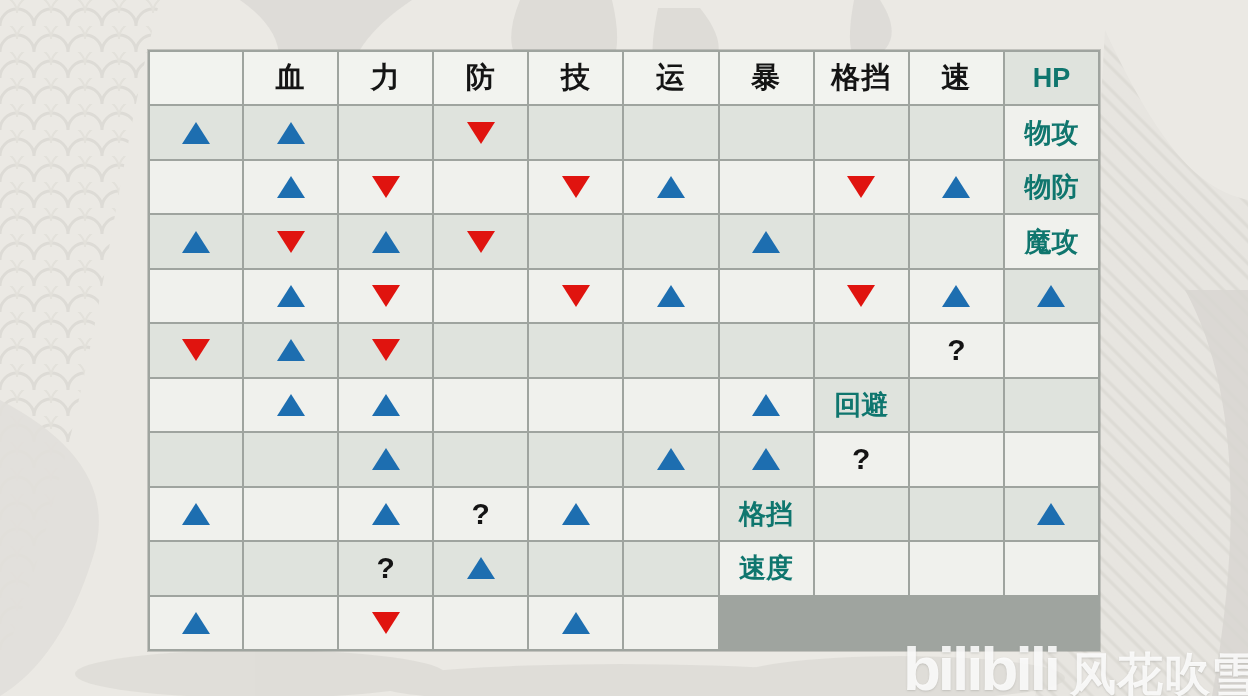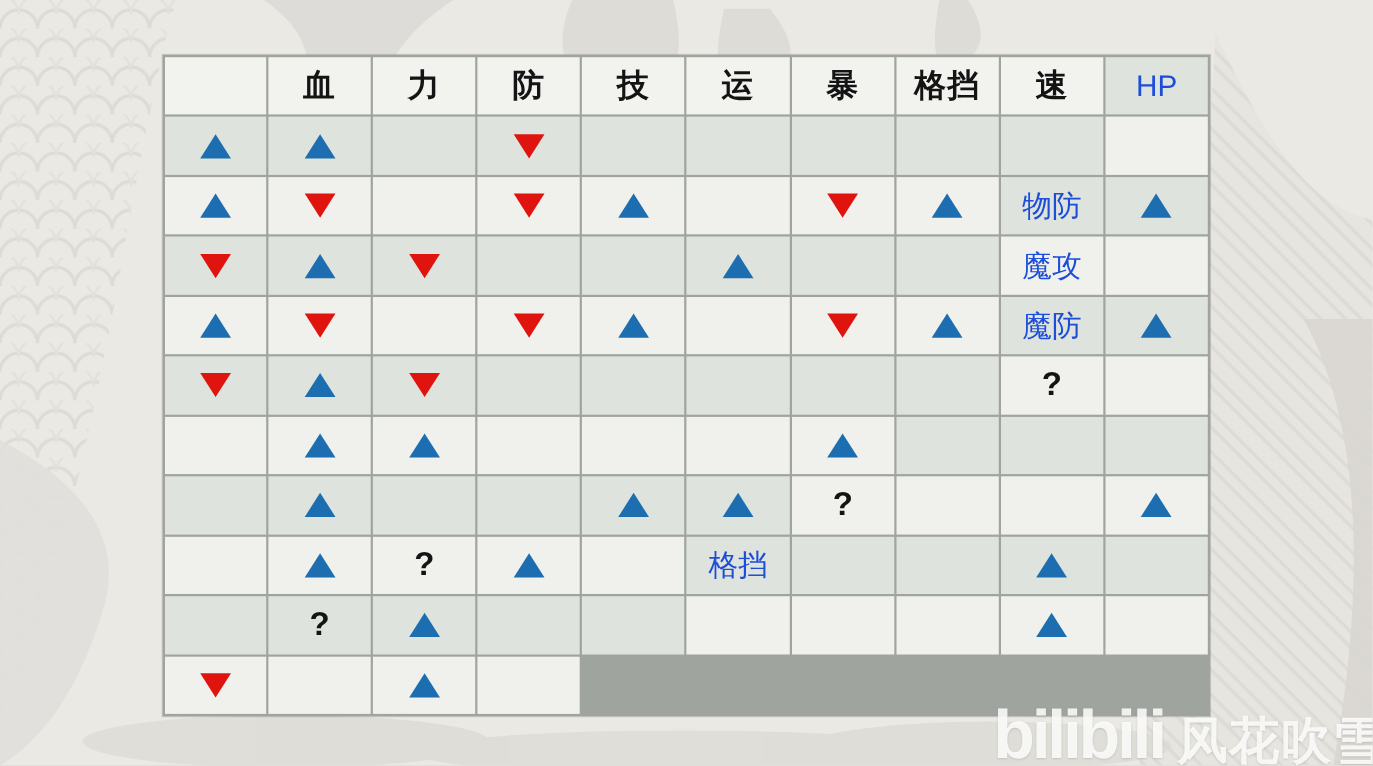--- a/index.html
+++ b/index.html
@@ -29,21 +29,21 @@
     background: var(--grid, #9fa49f);
     box-shadow: 0 0 0 1px rgba(120,125,120,.35);
   }
   .cell {
     display: flex;
     align-items: center;
     justify-content: center;
     background: var(--header-bg, #f2f3ef);
   }
   .cell.header { font-size: 29px; font-weight: bold; color: #141414; letter-spacing: 1px; }
-  .cell.label  { font-size: 27px; font-weight: normal; color: #1d4ed8; }
+  .cell.label  { font-size: 27px; font-weight: bold; color: #0f766e; }
   .cell.even   { background: var(--row-even, #f0f1ed); }
   .cell.odd    { background: var(--row-odd, #dfe3dd); }
 
   .tri { display: block; width: 0; height: 0;
          border-left: 14px solid transparent;
          border-right: 14px solid transparent; }
   .tri.up   { border-bottom: 22px solid var(--up, #1d6eb0); }
   .tri.down { border-top:    22px solid var(--down, #e0140f); }
   .qmark { font-size: 30px; font-weight: bold; color: #141414; }
 
@@ -114,20 +114,21 @@
       </div>
       <div class="cell odd"></div>
       <div class="cell odd">
         <span class="tri down"></span>
       </div>
       <div class="cell odd"></div>
       <div class="cell odd"></div>
       <div class="cell odd"></div>
       <div class="cell odd"></div>
       <div class="cell odd"></div>
+      <div class="cell label even">物攻</div>
       <div class="cell even"></div>
       <div class="cell even">
         <span class="tri up"></span>
       </div>
       <div class="cell even">
         <span class="tri down"></span>
       </div>
       <div class="cell even"></div>
       <div class="cell even">
         <span class="tri down"></span>
@@ -177,55 +178,55 @@
       <div class="cell even">
         <span class="tri up"></span>
       </div>
       <div class="cell even"></div>
       <div class="cell even">
         <span class="tri down"></span>
       </div>
       <div class="cell even">
         <span class="tri up"></span>
       </div>
-      <div class="cell label odd">魔防</div>
-      <div class="cell odd">
-        <span class="tri up"></span>
-      </div>
-      <div class="cell odd">
-        <span class="tri down"></span>
-      </div>
-      <div class="cell odd">
-        <span class="tri up"></span>
-      </div>
-      <div class="cell odd">
-        <span class="tri down"></span>
-      </div>
-      <div class="cell odd"></div>
-      <div class="cell odd"></div>
-      <div class="cell odd"></div>
-      <div class="cell odd"></div>
-      <div class="cell odd"></div>
-      <div class="cell even">
-        <span class="qmark">?</span>
-      </div>
-      <div class="cell even"></div>
-      <div class="cell even"></div>
-      <div class="cell even">
-        <span class="tri up"></span>
-      </div>
-      <div class="cell even">
-        <span class="tri up"></span>
-      </div>
-      <div class="cell even"></div>
-      <div class="cell even"></div>
-      <div class="cell even"></div>
-      <div class="cell even">
-        <span class="tri up"></span>
-      </div>
+      <div class="cell odd">
+        <span class="tri up"></span>
+      </div>
+      <div class="cell odd">
+        <span class="tri down"></span>
+      </div>
+      <div class="cell odd">
+        <span class="tri up"></span>
+      </div>
+      <div class="cell odd">
+        <span class="tri down"></span>
+      </div>
+      <div class="cell odd"></div>
+      <div class="cell odd"></div>
+      <div class="cell odd"></div>
+      <div class="cell odd"></div>
+      <div class="cell odd"></div>
+      <div class="cell even">
+        <span class="qmark">?</span>
+      </div>
+      <div class="cell even"></div>
+      <div class="cell even"></div>
+      <div class="cell even">
+        <span class="tri up"></span>
+      </div>
+      <div class="cell even">
+        <span class="tri up"></span>
+      </div>
+      <div class="cell even"></div>
+      <div class="cell even"></div>
+      <div class="cell even"></div>
+      <div class="cell even">
+        <span class="tri up"></span>
+      </div>
+      <div class="cell label odd">回避</div>
       <div class="cell odd"></div>
       <div class="cell odd"></div>
       <div class="cell odd"></div>
       <div class="cell odd"></div>
       <div class="cell odd">
         <span class="tri up"></span>
       </div>
       <div class="cell odd"></div>
       <div class="cell odd"></div>
       <div class="cell odd">
@@ -262,20 +263,21 @@
       <div class="cell odd"></div>
       <div class="cell odd"></div>
       <div class="cell odd">
         <span class="qmark">?</span>
       </div>
       <div class="cell odd">
         <span class="tri up"></span>
       </div>
       <div class="cell odd"></div>
       <div class="cell odd"></div>
+      <div class="cell label even">速度</div>
       <div class="cell even"></div>
       <div class="cell even"></div>
       <div class="cell even"></div>
       <div class="cell even">
         <span class="tri up"></span>
       </div>
       <div class="cell even"></div>
       <div class="cell even">
         <span class="tri down"></span>
       </div>

